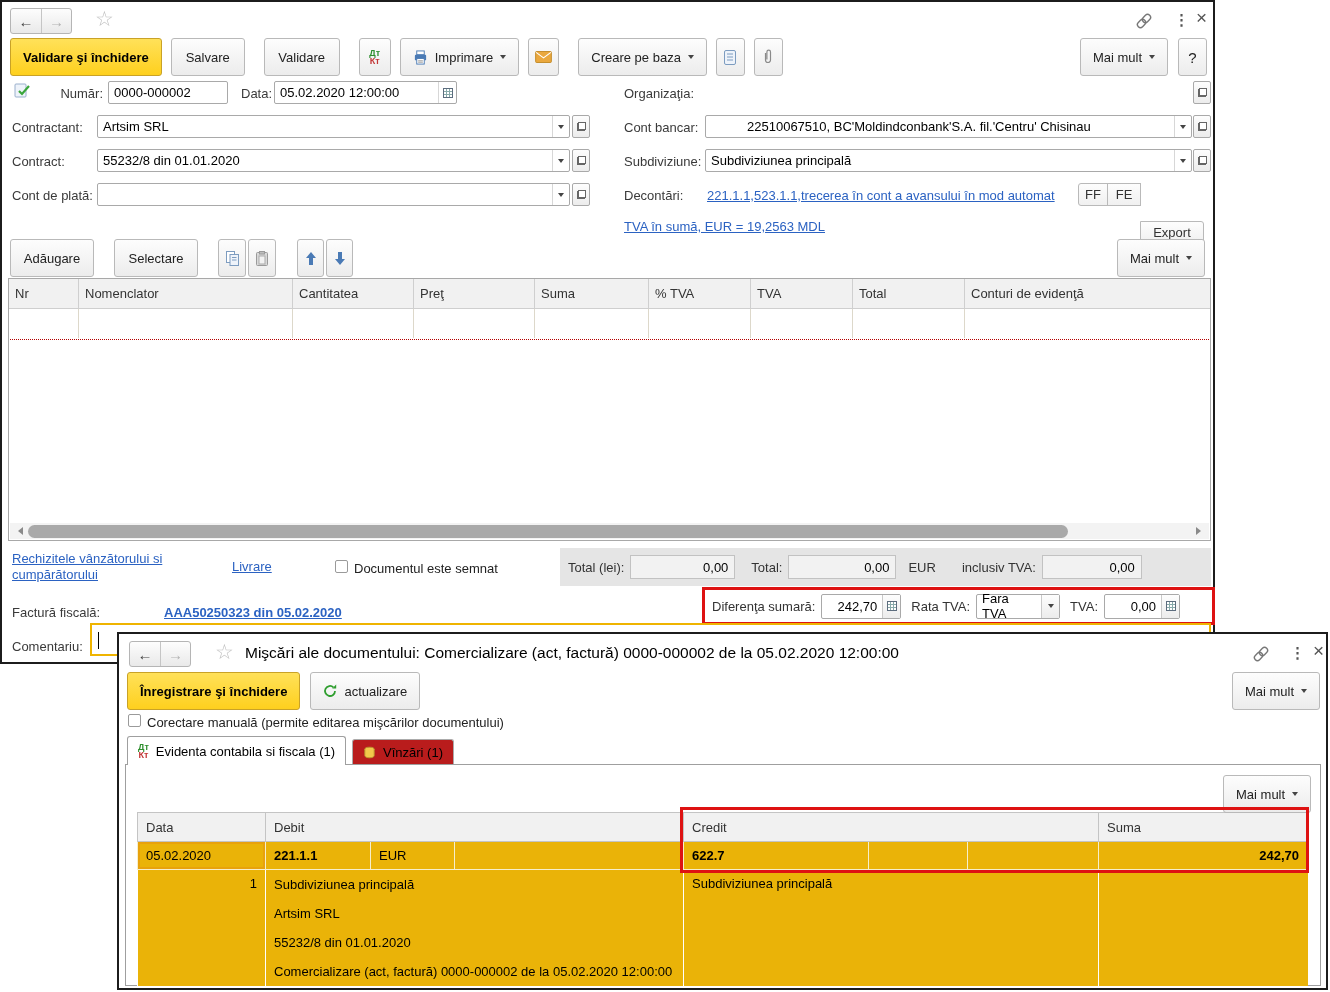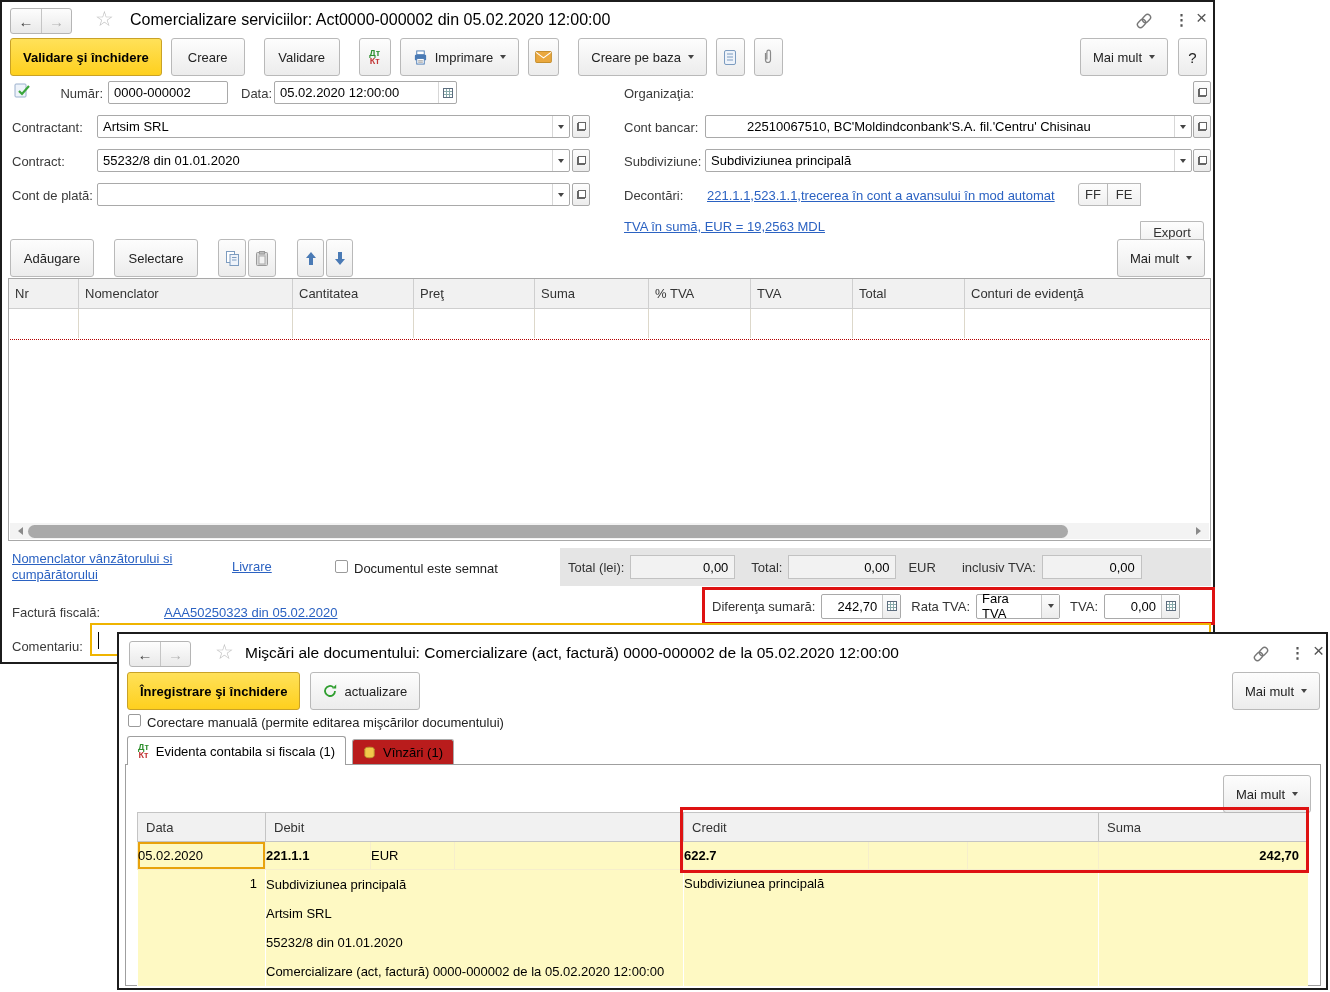--- a/index.html
+++ b/index.html
@@ -83,21 +83,21 @@
   .comment{position:absolute;left:88px;top:621px;width:1121px;height:33px;border:2px solid #efb400;background:#fff;}
   .cursorbar{position:absolute;left:6px;top:7px;width:1px;height:17px;background:#000;}
 
   
   .tab{position:absolute;display:flex;align-items:center;gap:7px;padding:0 10px;cursor:pointer;}
   .tab1{left:8px;top:102px;height:29px;background:#fff;border:1px solid #9f9f9f;border-bottom:none;border-radius:3px 3px 0 0;z-index:3;}
   .tab2{left:233px;top:105px;height:26px;background:#b91c1c;border:1px solid #ababab;border-bottom:none;border-radius:3px 3px 0 0;z-index:1;}
   .panel{position:absolute;left:6px;top:130px;width:1196px;height:222px;border:1px solid #9f9f9f;background:#fff;z-index:2;}
   .t2{position:absolute;left:18px;top:178px;width:1170px;border-collapse:collapse;table-layout:fixed;font-size:13px;z-index:3;}
   .t2 th{height:29px;background:#f1f1f1;border:1px solid #c4c4c4;font-weight:normal;text-align:left;padding-left:8px;color:#333;}
-  .t2 td{background:#fef9c3;border:1px solid #f6eecb;overflow:hidden;white-space:nowrap;}
+  .t2 td{background:#eab308;border:1px solid #f6eecb;padding-left:8px;overflow:hidden;white-space:nowrap;}
   .t2 tr.r1 td{height:28px;}
   .t2 tr.ra td{height:29px;border:none;border-left:1px solid #fff;}
   .t2 td.sub{border-bottom:1px solid #fff;}
   .t2 td.vtop{vertical-align:top;padding-top:6px;}
   .t2 .b{font-weight:bold;}
   .t2 .num{text-align:right;padding-right:8px;}
   .t2 td.sel{box-shadow:inset 0 0 0 2px #e8a20c;}
   .rb2{position:absolute;left:561px;top:173px;width:629px;height:66px;pointer-events:none;z-index:6;}
 
   svg{display:block;}
@@ -107,35 +107,34 @@
 
 <div class="stage">
 
   <section class="win win1">
 
     <div class="abs navgroup" style="left:8px;top:6px;">
       <button class="navbtn">←</button>
       <button class="navbtn dis">→</button>
     </div>
     <span class="abs star" style="left:93px;top:7px;">☆</span>
-    <h1 class="abs wtitle" style="left:128px;top:9px;">Comercializare serviciilor: Act0000-000002 din 05.02.2020 12:00:00</h1>
     <span class="abs" style="left:1133px;top:11px;">
       <svg width="18" height="16" viewBox="0 0 18 16">
           <g transform="rotate(-45 9 8)" stroke="#777" fill="none" stroke-width="1.4">
             <rect x="1" y="5" width="9" height="6" rx="3"></rect>
             <rect x="8" y="5" width="9" height="6" rx="3"></rect>
           </g>
         </svg>
     </span>
     <span class="abs kebab" style="left:1172px;top:9px;">⋮</span>
     <span class="abs closex" style="left:1194px;top:8px;">×</span>
 
     <div class="abs toolrow" style="left:6px;top:40px;right:6px;height:30px;">
       <button class="btn btn-yellow" style="margin-left:2px;">Validare şi închidere</button>
-      <button class="btn" style="margin-left:9px;width:74px;">Creare</button>
+      <button class="btn" style="margin-left:9px;width:74px;">Salvare</button>
       <button class="btn" style="margin-left:19px;width:76px;">Validare</button>
       <button class="btn icononly" style="margin-left:19px;width:32px;">
         <span class="dtkt">
             <span class="dt">Дт</span>
             <span class="kt">Кт</span>
           </span>
       </button>
       <button class="btn" style="margin-left:9px;">
         <span style="margin-right:7px;">
           <svg width="15" height="15" viewBox="0 0 16 16">
@@ -336,21 +335,21 @@
       </div>
       <div class="dotline"></div>
       <div class="hscroll">
         <span class="sb-tri-l"></span>
         <span class="sb-thumb"></span>
         <span class="sb-spacer"></span>
         <span class="sb-tri-r"></span>
       </div>
     </div>
 
-    <a class="abs lnk" style="left:10px;top:549px;width:168px;line-height:16px;display:inline-block;">Nomenclator vânzătorului si cumpărătorului</a>
+    <a class="abs lnk" style="left:10px;top:549px;width:168px;line-height:16px;display:inline-block;">Rechizitele vânzătorului si cumpărătorului</a>
     <a class="abs lnk" style="left:230px;top:557px;">Livrare</a>
     <span class="abs cb" style="left:333px;top:558px;"></span>
     <span class="flabel" style="left:352px;top:559px;color:#222;">Documentul este semnat</span>
 
     <div class="totpanel">
       <span class="tlbl" style="margin-left:8px;">Total (lei):</span>
       <span class="tfield" style="width:105px;margin-left:6px;">0,00</span>
       <span class="tlbl" style="margin-left:16px;">Total:</span>
       <span class="tfield" style="width:108px;margin-left:6px;">0,00</span>
       <span class="tlbl" style="margin-left:12px;">EUR</span>
@@ -376,21 +375,21 @@
       <span class="tlbl" style="margin-left:10px;">TVA:</span>
       <span class="field2" style="margin-left:6px;">
         <span class="v" style="width:56px;">0,00</span>
         <span class="mb">
             <i class="grid-icon"></i>
           </span>
       </span>
     </div>
 
     <span class="flabel" style="left:10px;top:603px;">Factură fiscală:</span>
-    <a class="abs lnk" style="left:162px;top:603px;">AAA50250323 din 05.02.2020</a>
+    <a class="abs lnk" style="left:162px;top:603px;font-weight:bold;">AAA50250323 din 05.02.2020</a>
 
     <span class="flabel" style="left:10px;top:637px;">Comentariu:</span>
     <div class="comment">
       <span class="cursorbar"></span>
     </div>
   </section>
 
   <section class="win win2">
 
     <div class="abs navgroup" style="left:10px;top:7px;">

